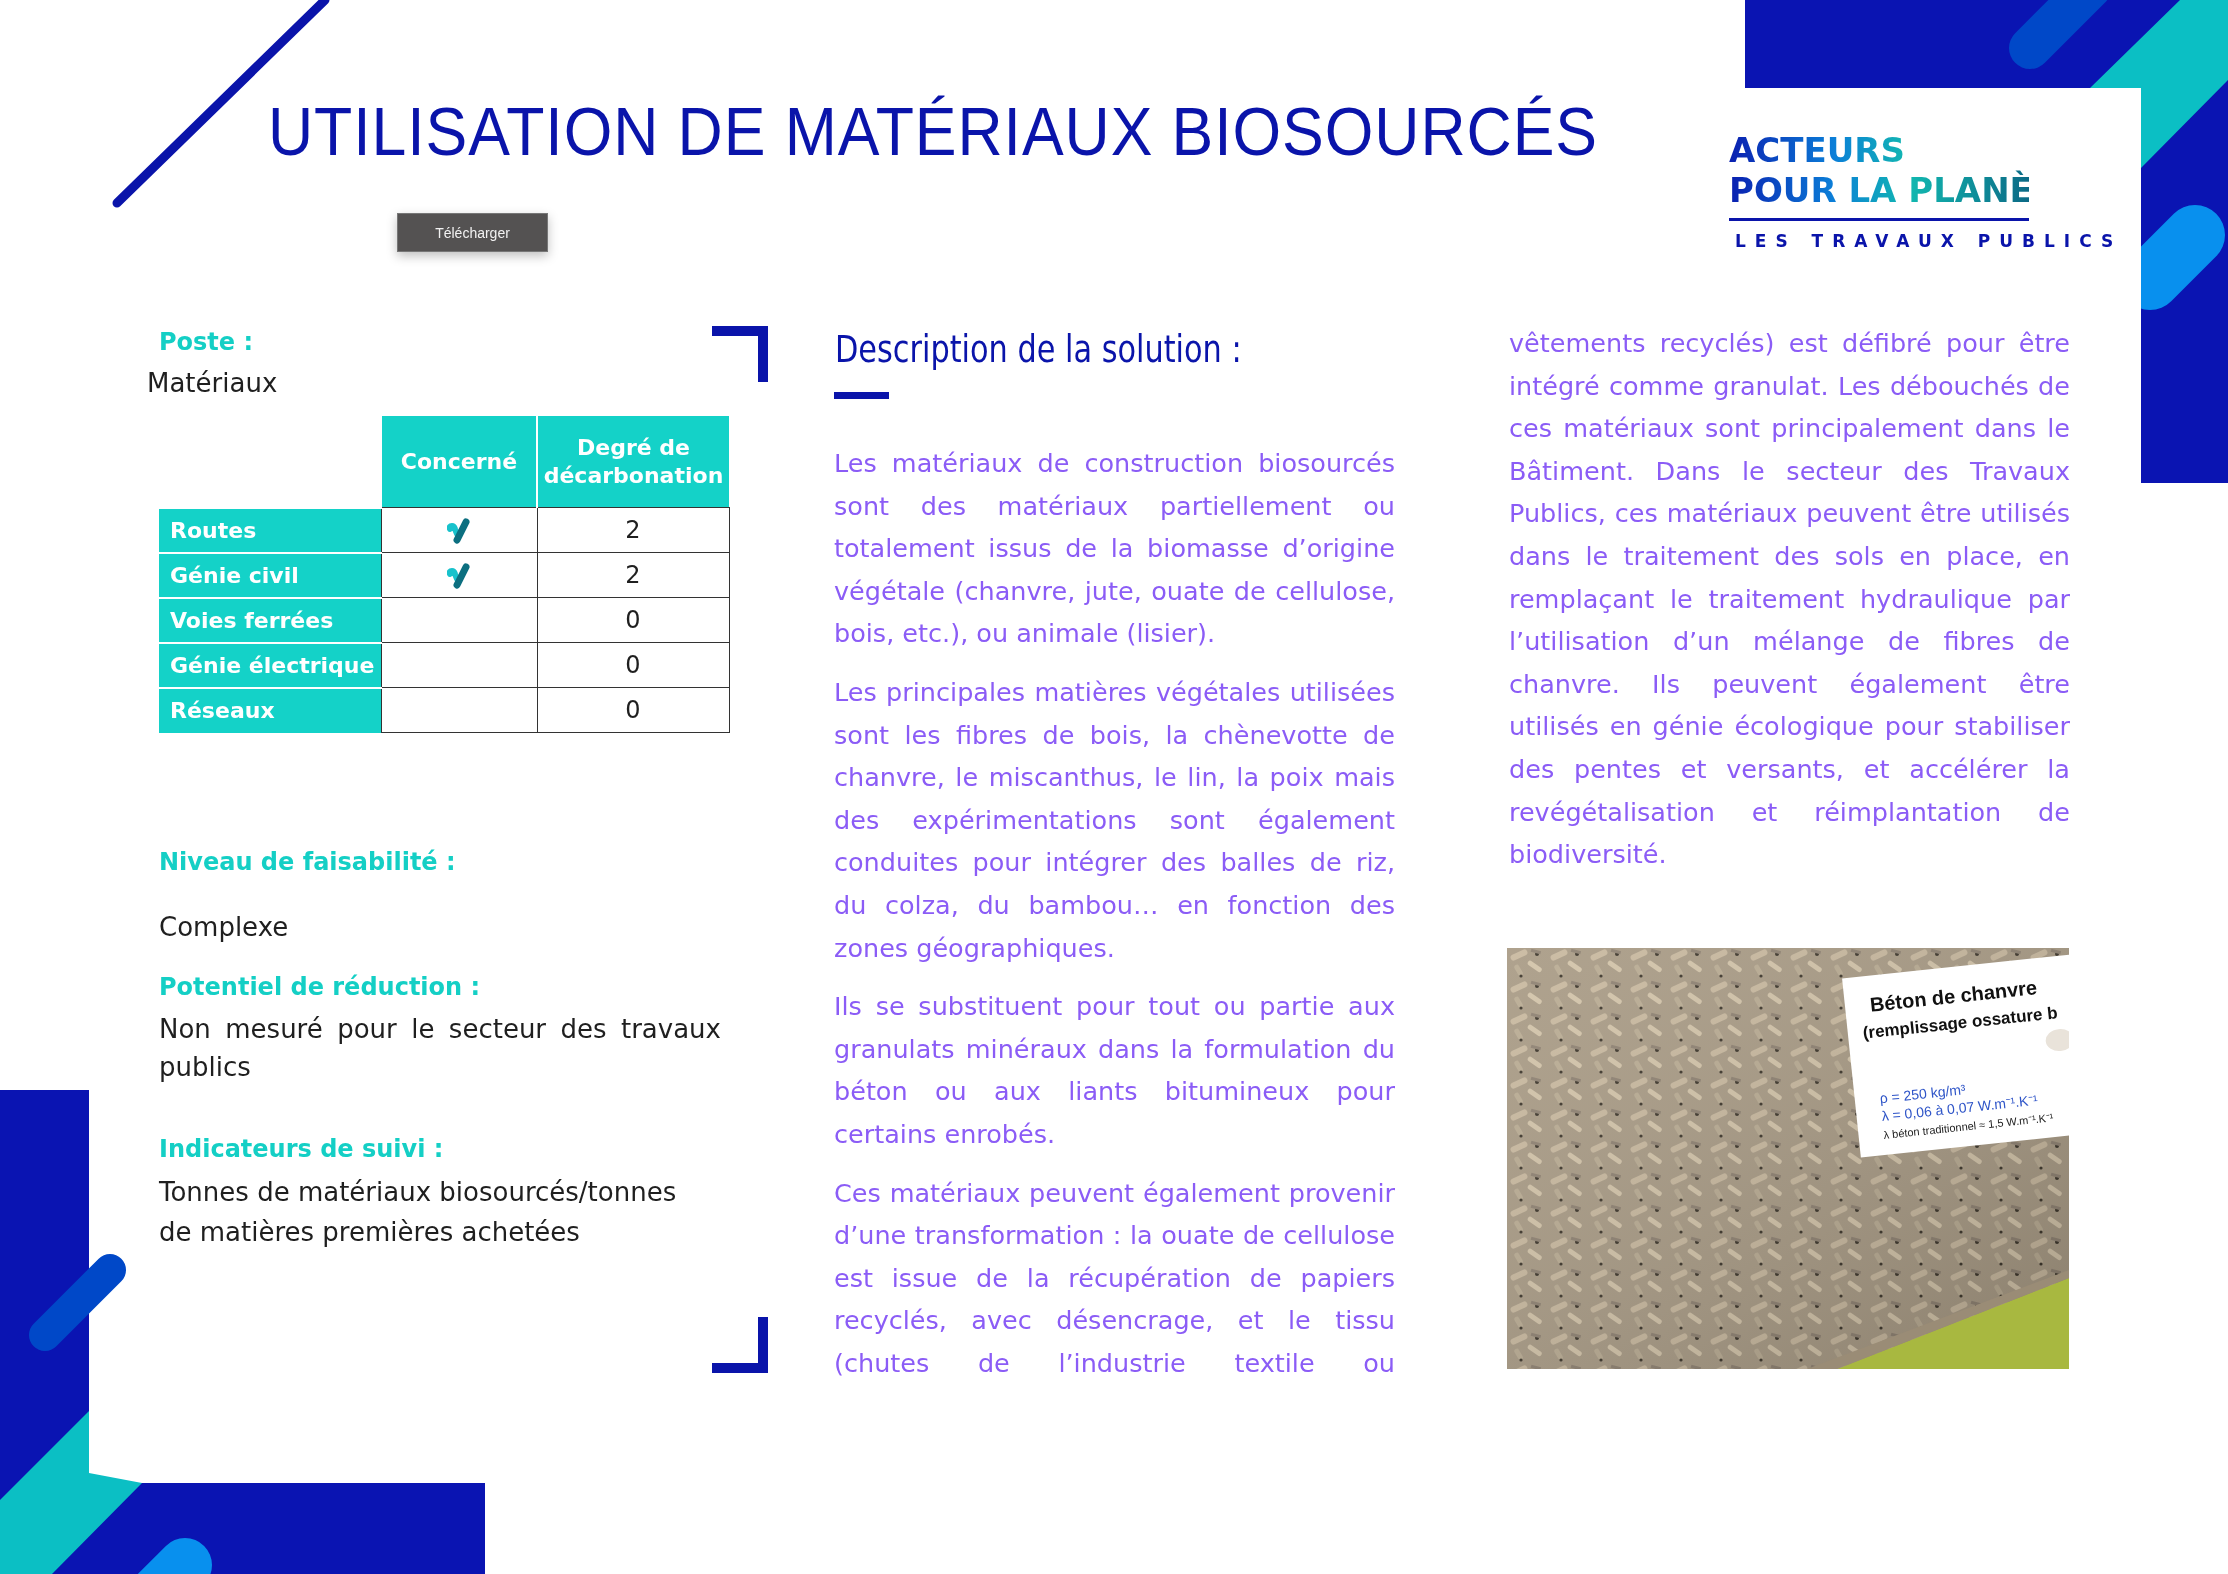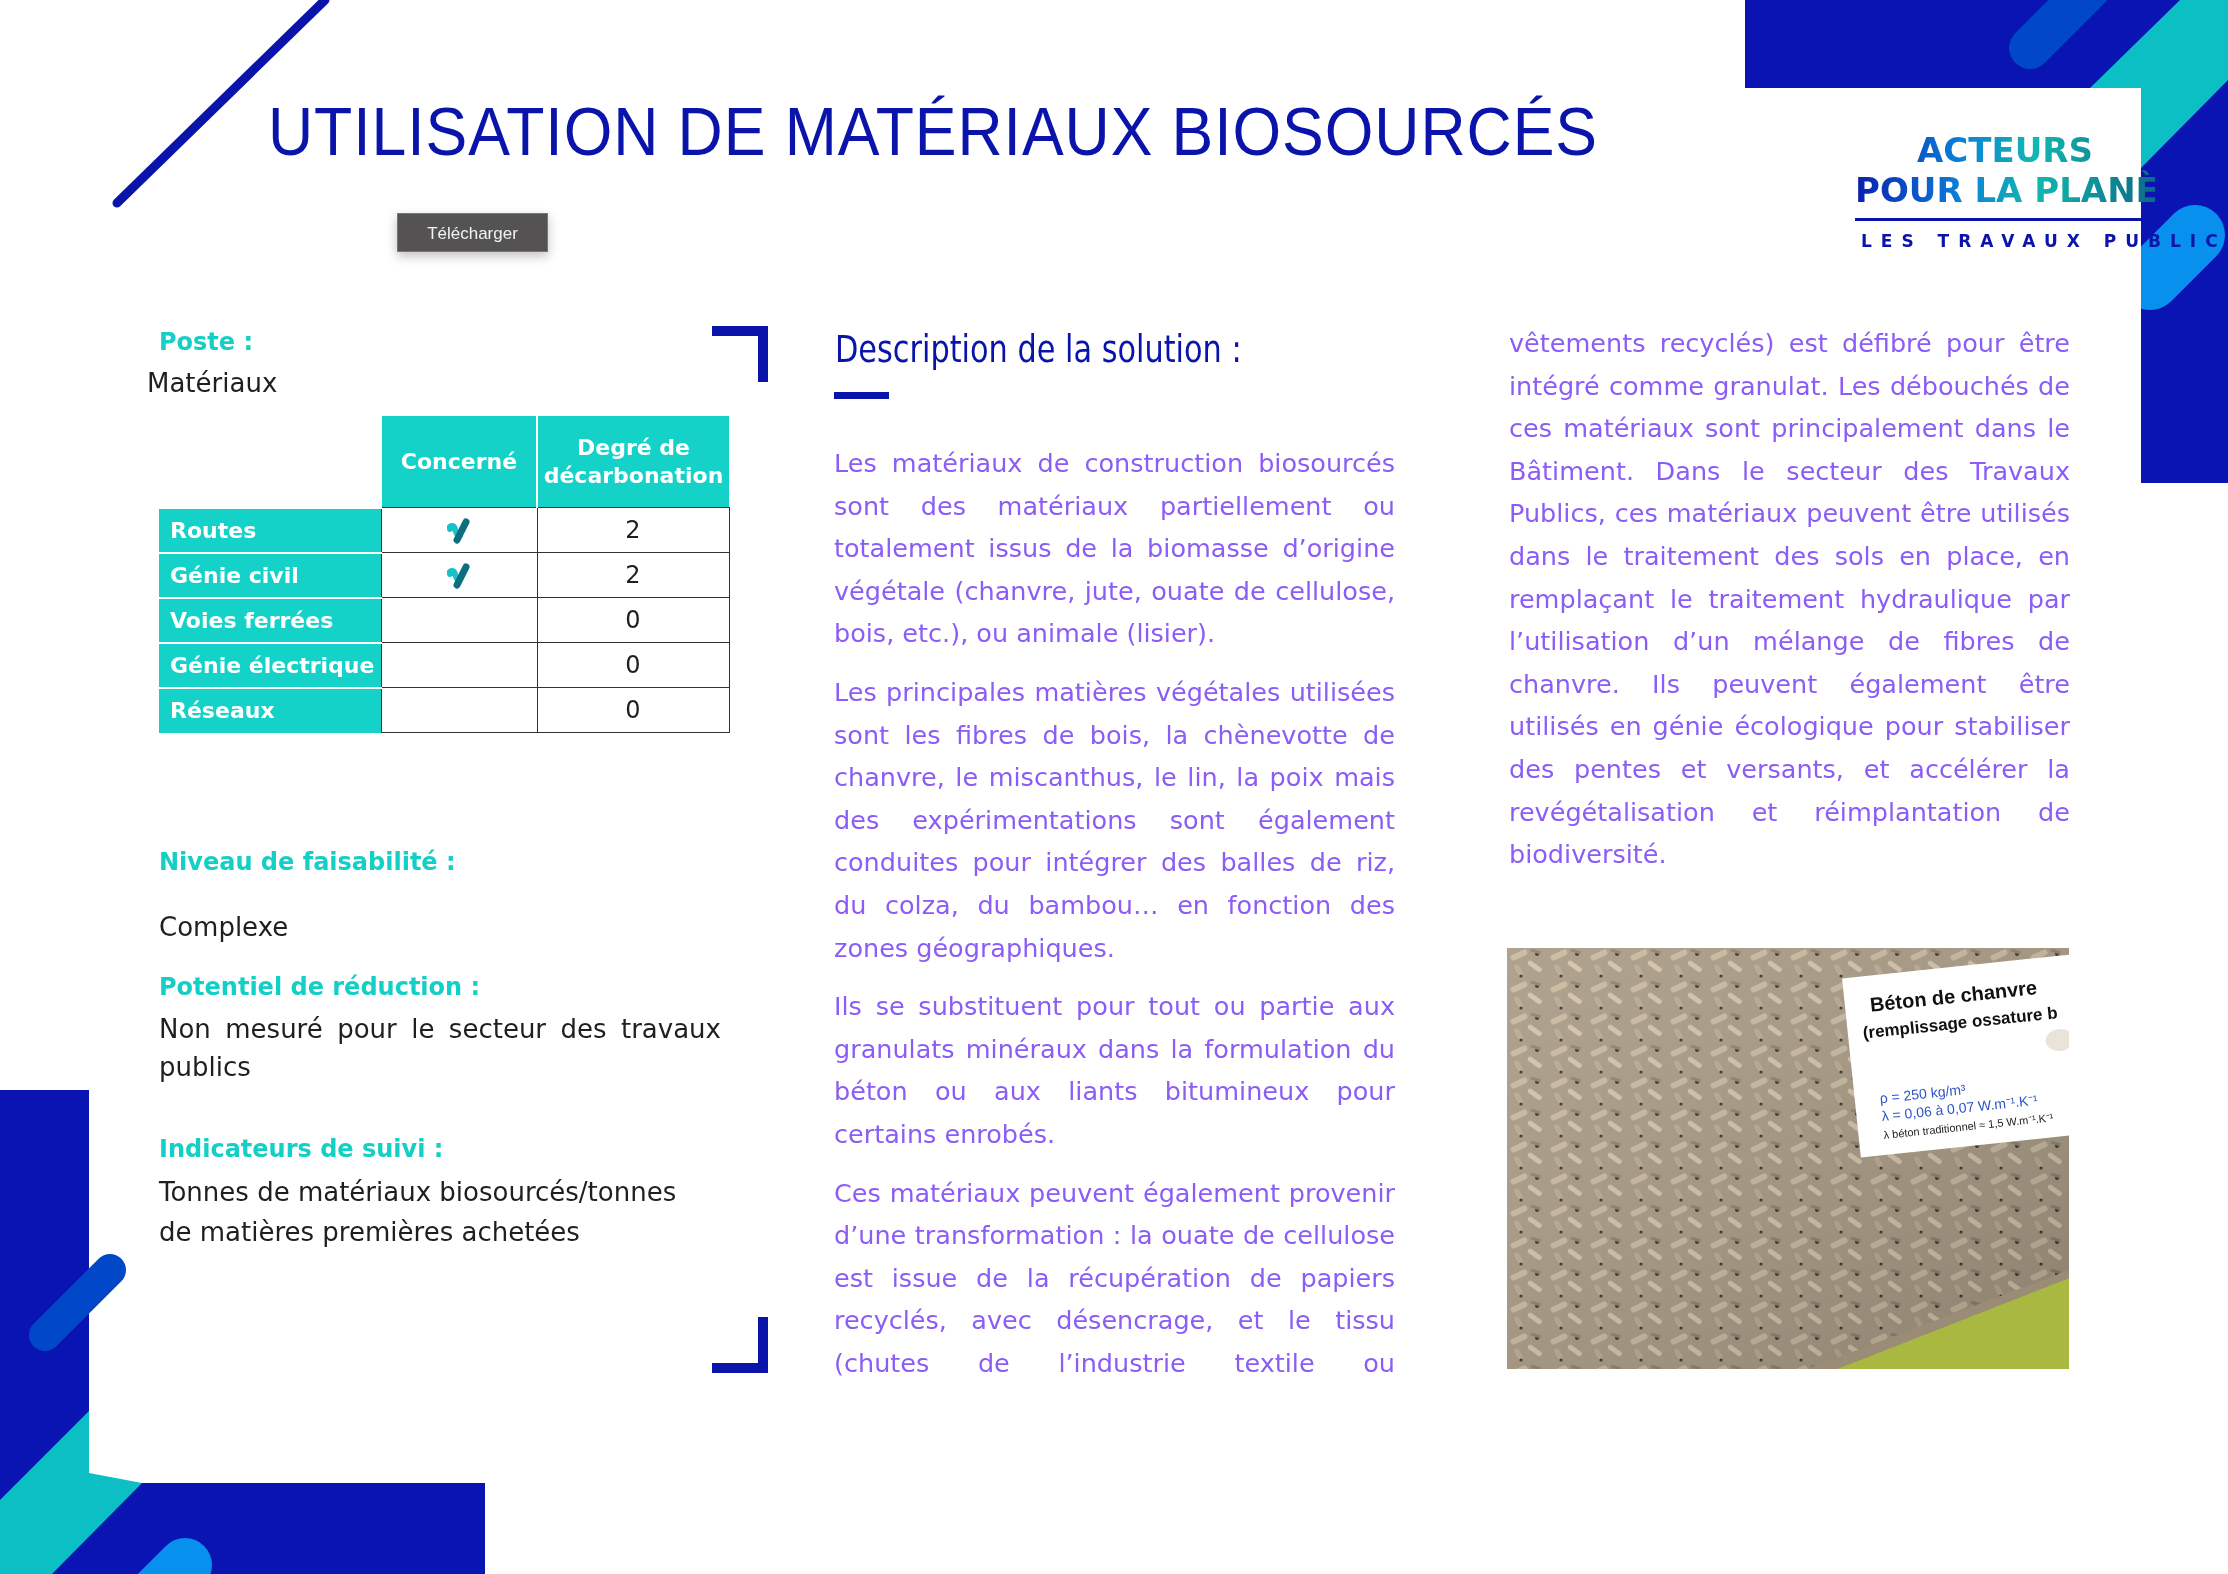--- a/index.html
+++ b/index.html
@@ -9,25 +9,25 @@
 
   
   .deco-svg { position:absolute; left:0; top:0; width:2228px; height:1574px; pointer-events:none; }
 
   
   .title { left:268px; top:92px; font-family:"Liberation Sans", sans-serif; font-weight:400;
            font-size:68px; color:#0a14aa; letter-spacing:1px; white-space:nowrap;
            transform:scaleX(0.92); transform-origin:left top; }
 
   .tooltip { left:397px; top:213px; width:151px; height:39px; background:#545252; color:#f2f2f2;
-             font-family:"Liberation Sans", sans-serif; font-size:17px; line-height:39px; text-align:center;
+             font-family:"Liberation Sans", sans-serif; font-size:14px; line-height:39px; text-align:center;
              border:1px solid #777; box-shadow:0 4px 10px rgba(0,0,0,0.25); box-sizing:border-box; }
 
   
-  .logo { left:1855px; top:130px; width:300px; text-align:center; }
+  .logo { left:1729px; top:130px; width:300px; }
   .logo-l1, .logo-l2 { font-family:"DejaVu Sans", sans-serif; font-weight:bold; font-size:34px; line-height:40px;
                        letter-spacing:0px; background:linear-gradient(90deg,#0a1fb0 0%,#0b7fd8 35%,#12b8b0 60%,#0c6a86 100%);
                        -webkit-background-clip:text; background-clip:text; color:transparent; white-space:nowrap; }
   .logo-rule { height:3px; background:#0a14aa; margin:8px 0 10px 0; }
   .logo-l3 { font-family:"DejaVu Sans", sans-serif; font-weight:bold; font-size:17px; letter-spacing:9px;
              color:#0a14aa; white-space:nowrap; padding-left:6px; }
 
   
   .lbl { font-family:"DejaVu Sans", sans-serif; font-weight:bold; font-size:24px; color:#14cfc5; }
   .val { font-family:"DejaVu Sans", sans-serif; font-size:26px; color:#1f1f1f; line-height:38px; }

